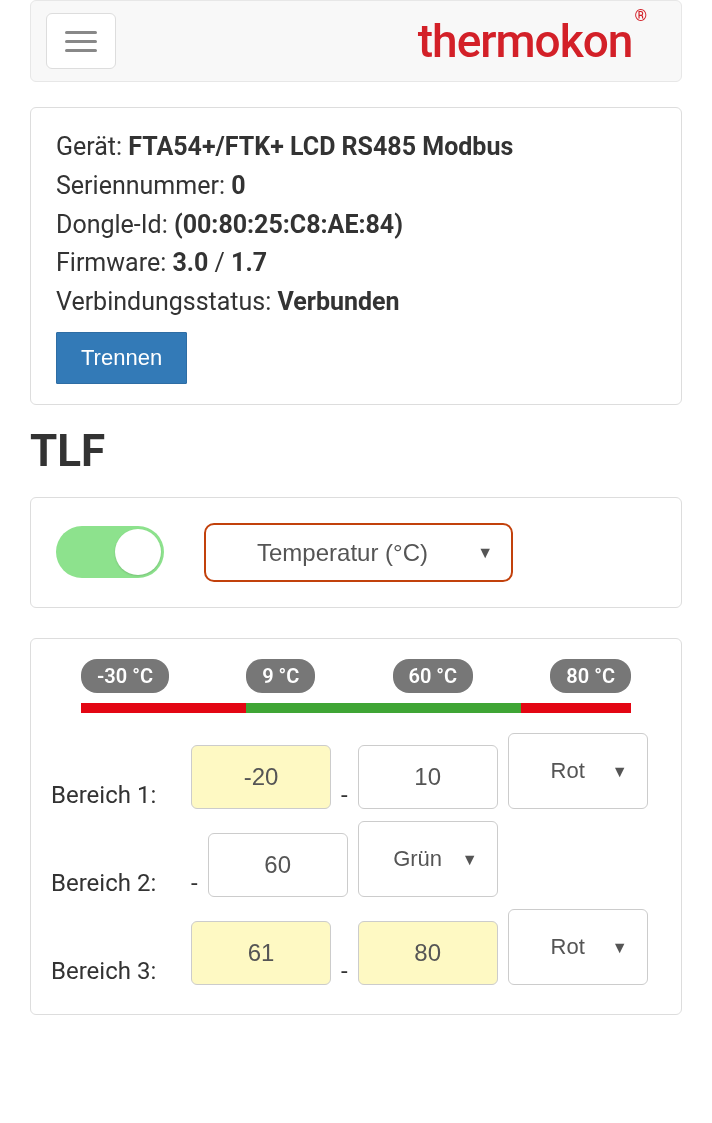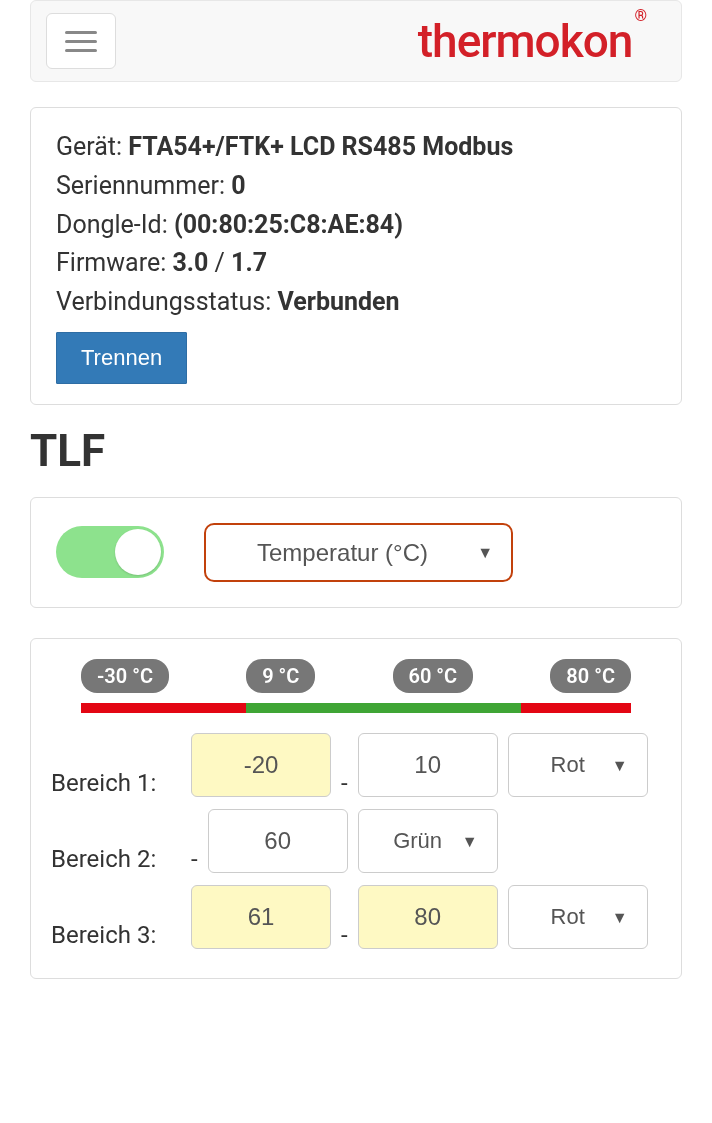--- a/index.html
+++ b/index.html
@@ -191,21 +191,21 @@
       font-size: 24px;
       color: #333;
     }
     .color-select-wrap {
       position: relative;
     }
     .color-select {
       border: 1px solid #ccc;
       border-radius: 6px;
       width: 140px;
-      height: 64px;
+      height: 76px;
       font-size: 22px;
       text-align: center;
       appearance: none;
       padding: 10px 36px 10px 16px;
       color: #555;
       background: #fff;
       overflow: hidden;
       text-overflow: clip;
     }
   </style>

